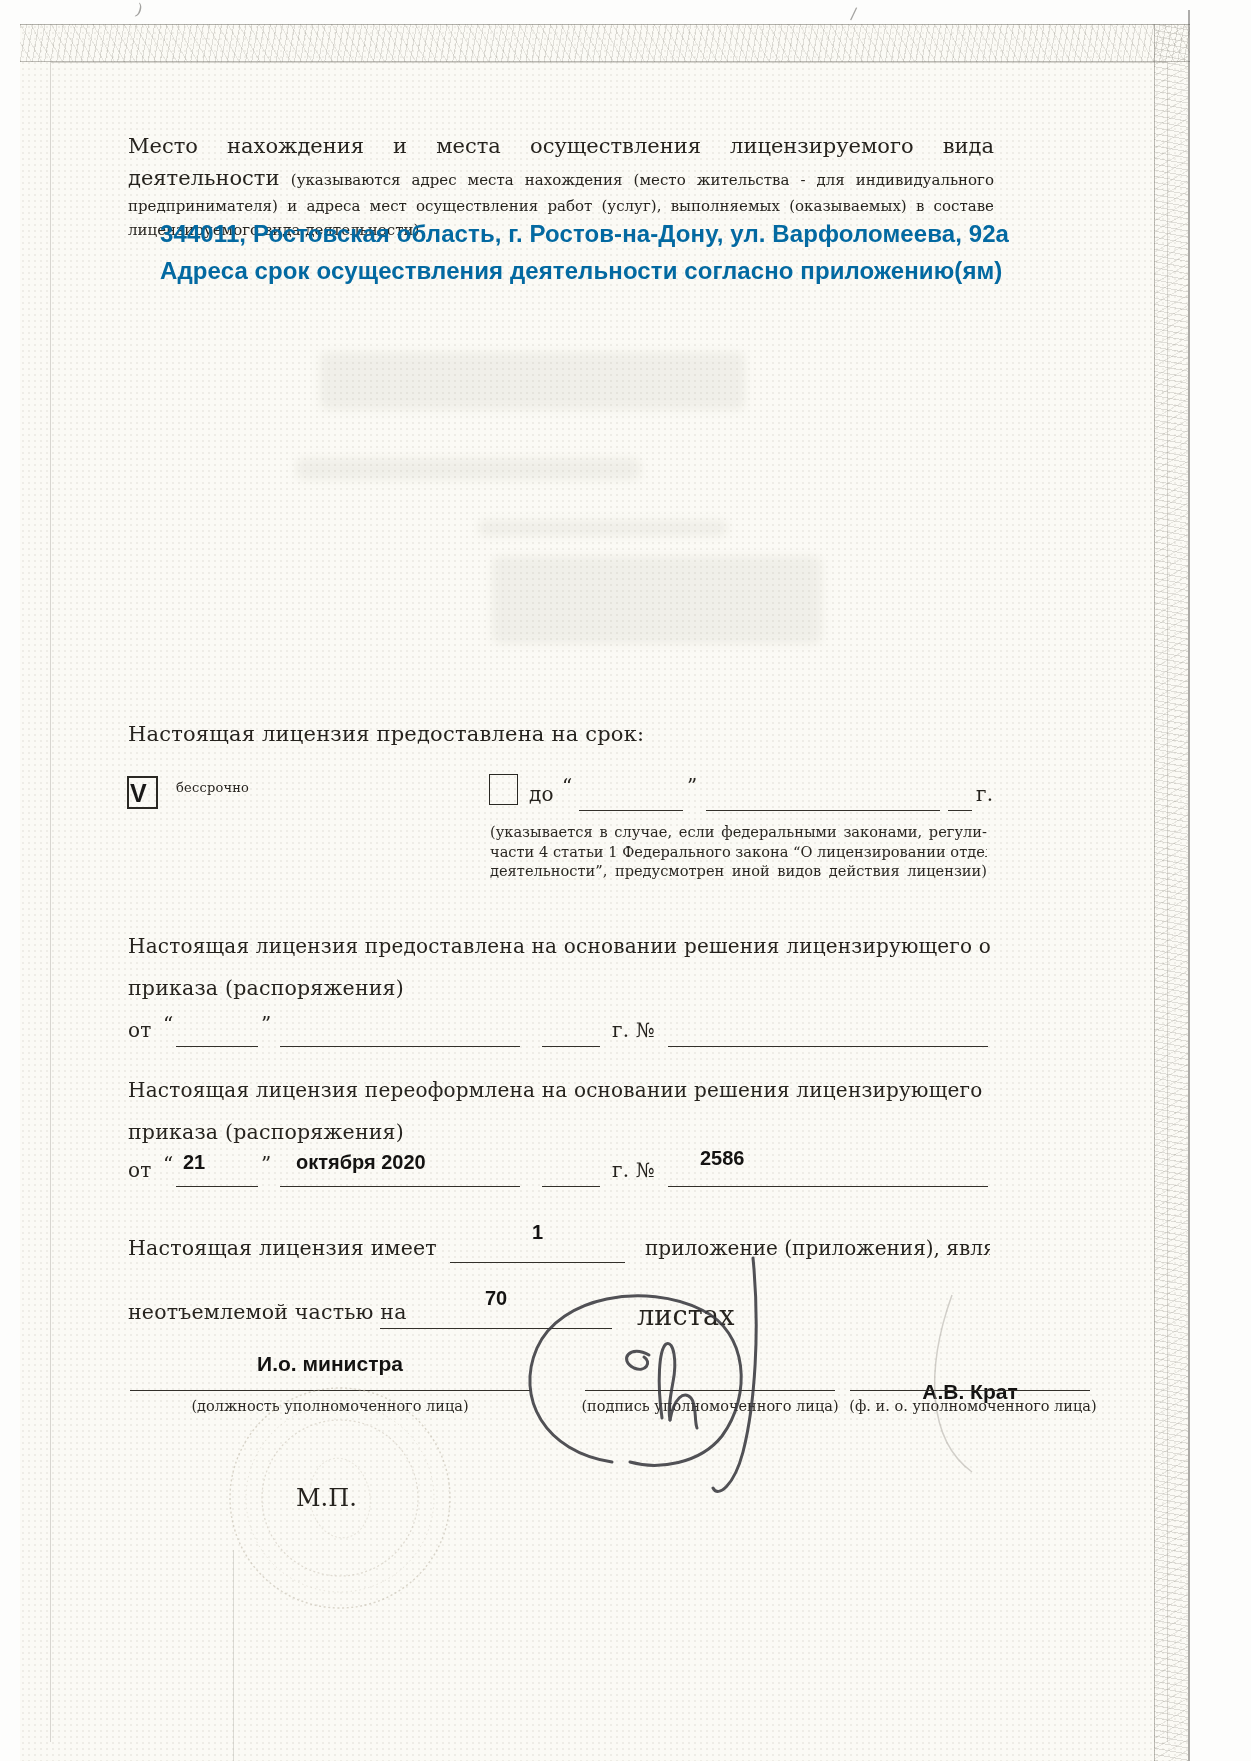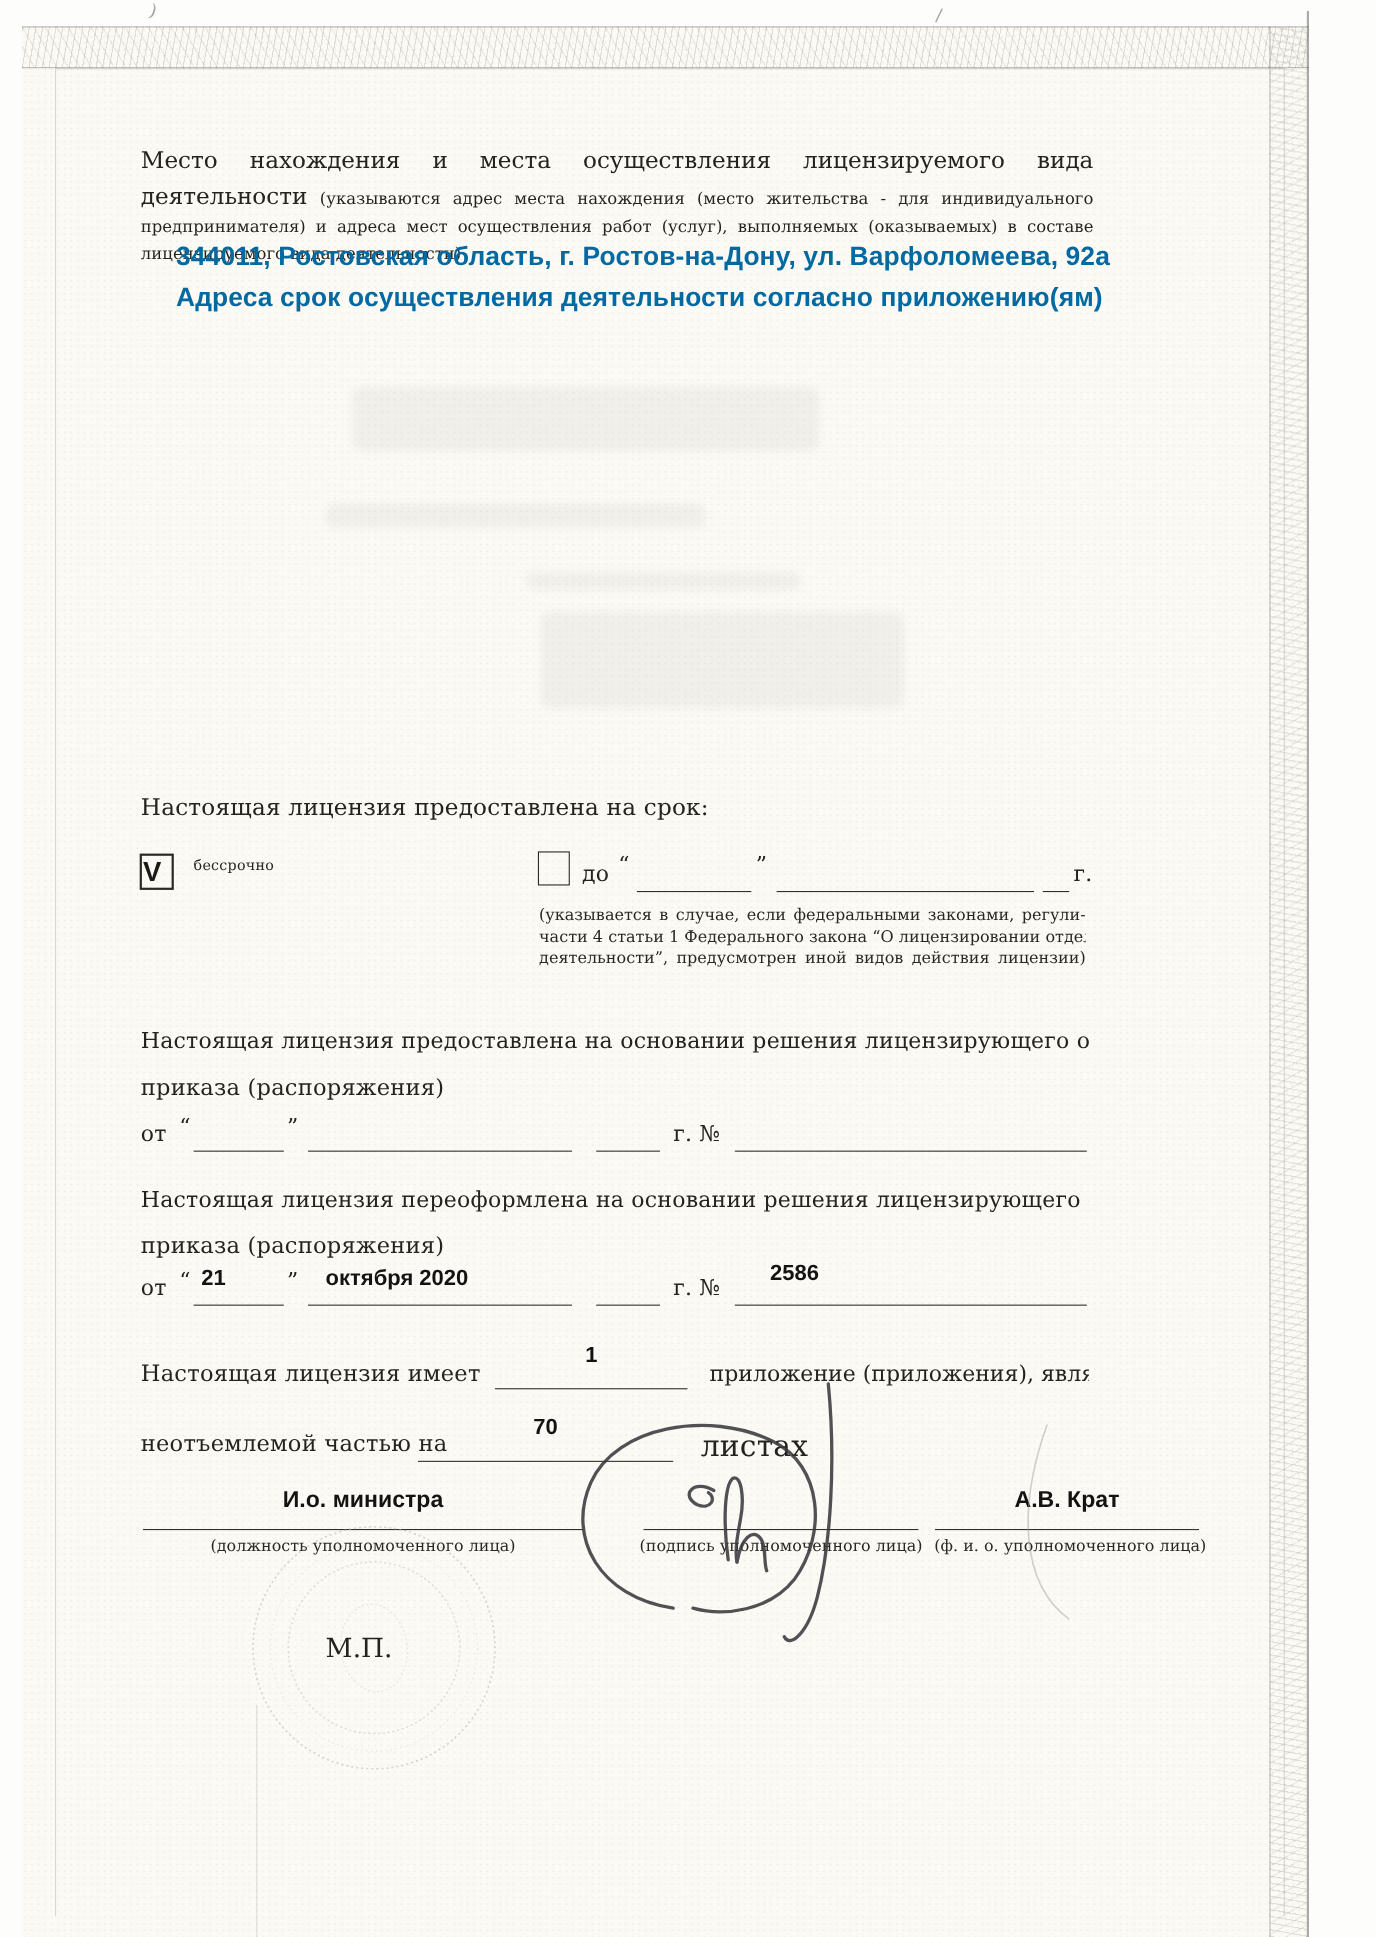--- a/index.html
+++ b/index.html
@@ -156,21 +156,21 @@
 <div class="abs ul" style="left:380px; top:1328px; width:232px;"></div>
 <div class="abs serif20" style="left:637px; top:1300px; font-size:27px;">листах</div>
 
 <div class="abs name" style="left:130px; top:1352px; width:400px;">И.о. министра</div>
 <div class="abs ul" style="left:130px; top:1390px; width:400px;"></div>
 <div class="abs cap" style="left:130px; top:1398px; width:400px;">(должность уполномоченного лица)</div>
 
 <div class="abs ul" style="left:585px; top:1390px; width:250px;"></div>
 <div class="abs cap" style="left:570px; top:1398px; width:280px;">(подпись уполномоченного лица)</div>
 
-<div class="abs name" style="left:850px; top:1352px; width:240px;">А.В. Крат</div>
+<div class="abs name" style="left:850px; top:1380px; width:240px;">А.В. Крат</div>
 <div class="abs ul" style="left:850px; top:1390px; width:240px;"></div>
 <div class="abs cap" style="left:848px; top:1398px; width:250px;">(ф. и. о. уполномоченного лица)</div>
 
 <div class="abs" style="left:296px; top:1484px; font-size:24px;">М.П.</div>
 
 <svg class="abs" style="left:210px; top:1378px;" width="260" height="240" viewBox="0 0 260 240">
   <g fill="none" stroke="#beb6a6" transform="rotate(-8 130 120)">
     <circle cx="130" cy="120" r="110" stroke-width="1.4" stroke-dasharray="2 2.6" opacity="0.55"></circle>
     <circle cx="130" cy="120" r="78" stroke-width="1.2" stroke-dasharray="2 2.4" opacity="0.45"></circle>
     <circle cx="130" cy="120" r="94" stroke-width="0.8" stroke-dasharray="1.5 3" opacity="0.35"></circle>

